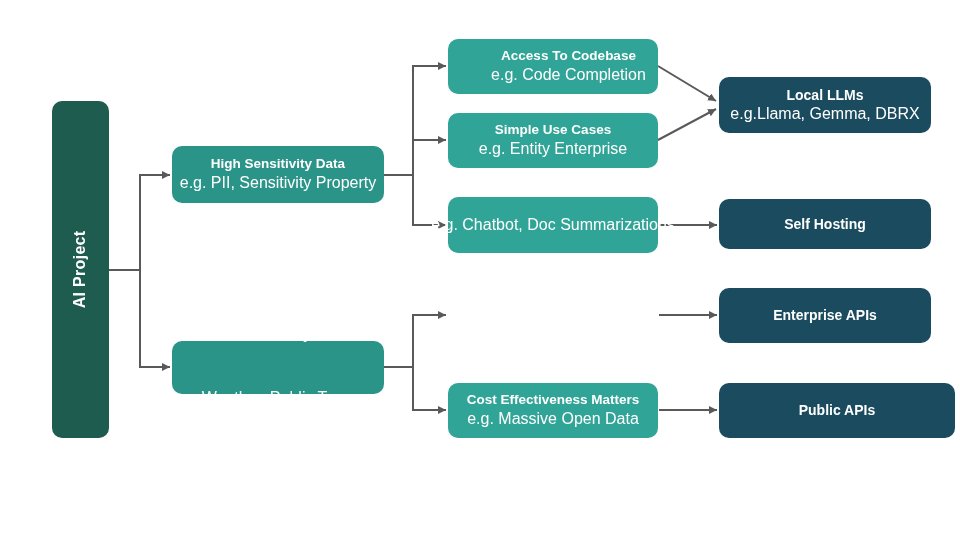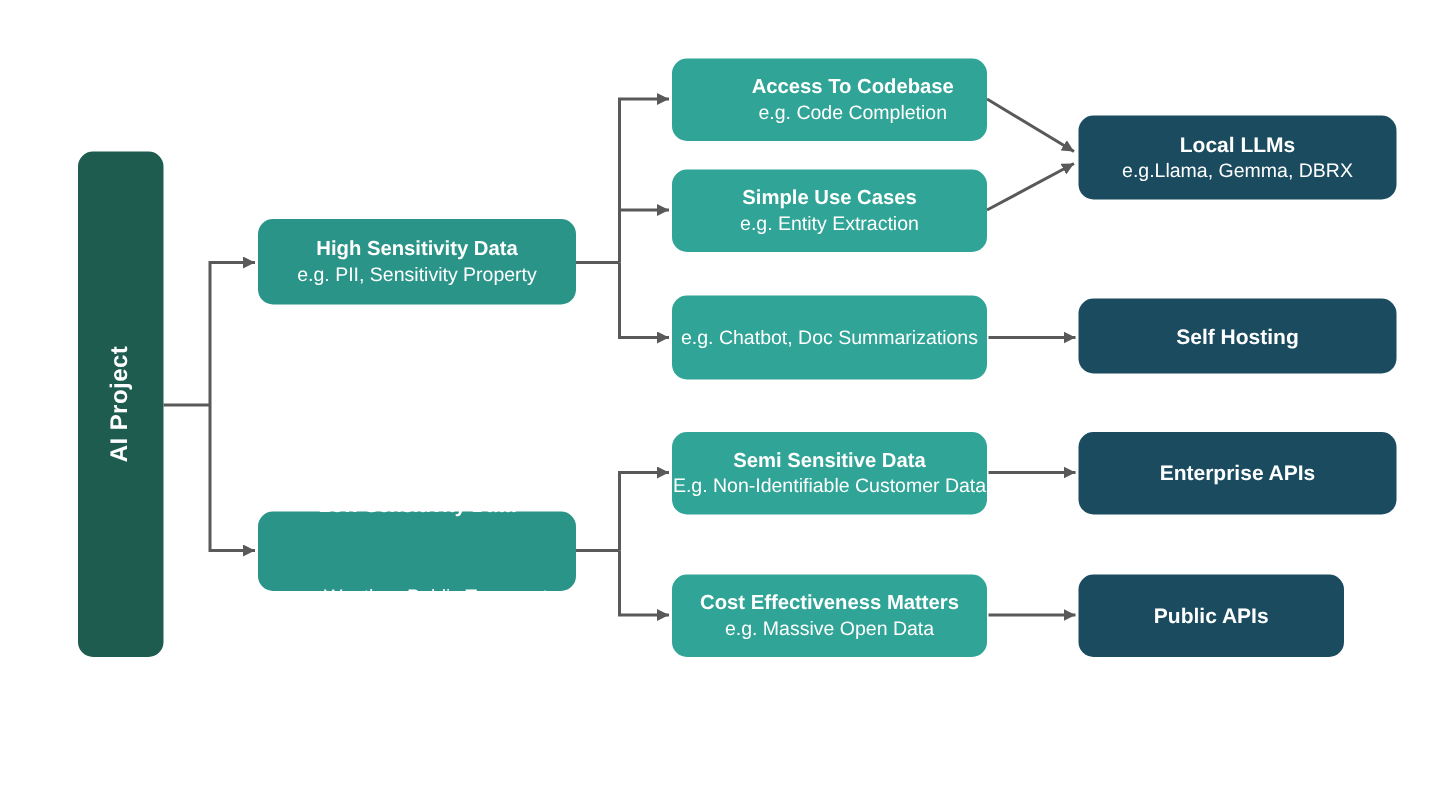--- a/index.html
+++ b/index.html
@@ -32,21 +32,21 @@
     box-sizing:border-box;
     padding:2px 4px;
   }
   .node-title{
     font-weight:bold;
     font-size:13.5px;
     line-height:1.3;
     white-space:nowrap;
   }
   .node-subtitle{
-    font-size:13px;
+    font-size:16px;
     line-height:1.3;
     white-space:nowrap;
   }
   .node-subtitle:empty{display:none;}
   .root{background:var(--root-box);}
   .root .node-title{
     transform:rotate(-90deg);
     font-size:16px;
     letter-spacing:.3px;
   }
@@ -99,44 +99,40 @@
     <div class="node-title">Low Sensitivity Data</div>
     <div class="node-subtitle">e.g. Weather, Public Transport</div>
   </div>
 
   <div class="node case" style="left:448px;top:39px;width:210px;height:55px;padding-left:35px;">
     <div class="node-title">Access To Codebase</div>
     <div class="node-subtitle">e.g. Code Completion</div>
   </div>
   <div class="node case" style="left:448px;top:113px;width:210px;height:55px;">
     <div class="node-title">Simple Use Cases</div>
-    <div class="node-subtitle">e.g. Entity Extraction</div>
+    <div class="node-subtitle">e.g. Entity Enterprise</div>
   </div>
   <div class="node case" style="left:448px;top:197px;width:210px;height:56px;">
     <div class="node-subtitle">e.g. Chatbot, Doc Summarizations</div>
-  </div>
-  <div class="node case" style="left:448px;top:288px;width:210px;height:55px;">
-    <div class="node-title">Semi Sensitive Data</div>
-    <div class="node-subtitle">E.g. Non-Identifiable Customer Data</div>
   </div>
   <div class="node case" style="left:448px;top:383px;width:210px;height:55px;">
     <div class="node-title">Cost Effectiveness Matters</div>
     <div class="node-subtitle">e.g. Massive Open Data</div>
   </div>
 
   <div class="node solution" style="left:719px;top:77px;width:212px;height:56px;">
     <div class="node-title">Local LLMs</div>
     <div class="node-subtitle">e.g.Llama, Gemma, DBRX</div>
   </div>
   <div class="node solution" style="left:719px;top:199px;width:212px;height:50px;">
     <div class="node-title">Self Hosting</div>
 
   </div>
   <div class="node solution" style="left:719px;top:288px;width:212px;height:55px;">
     <div class="node-title">Enterprise APIs</div>
 
   </div>
-  <div class="node solution" style="left:719px;top:383px;width:177px;height:55px;">
+  <div class="node solution" style="left:719px;top:383px;width:236px;height:55px;">
     <div class="node-title">Public APIs</div>
 
   </div>
 
 </div>
 
 </body></html>

